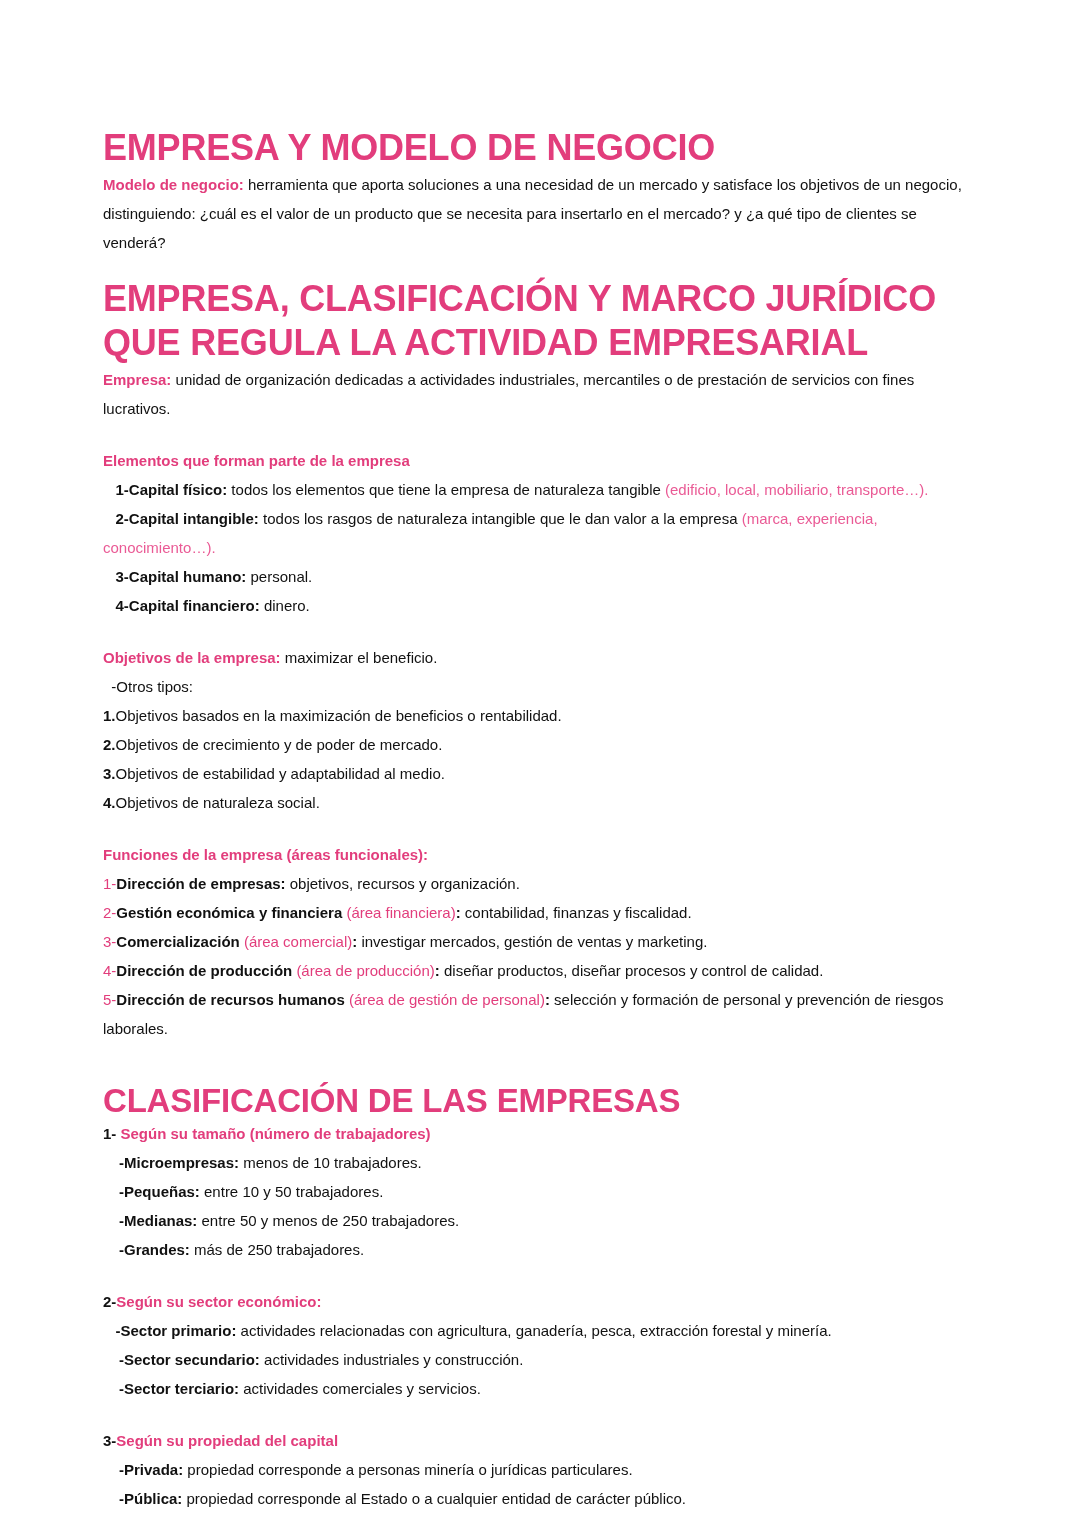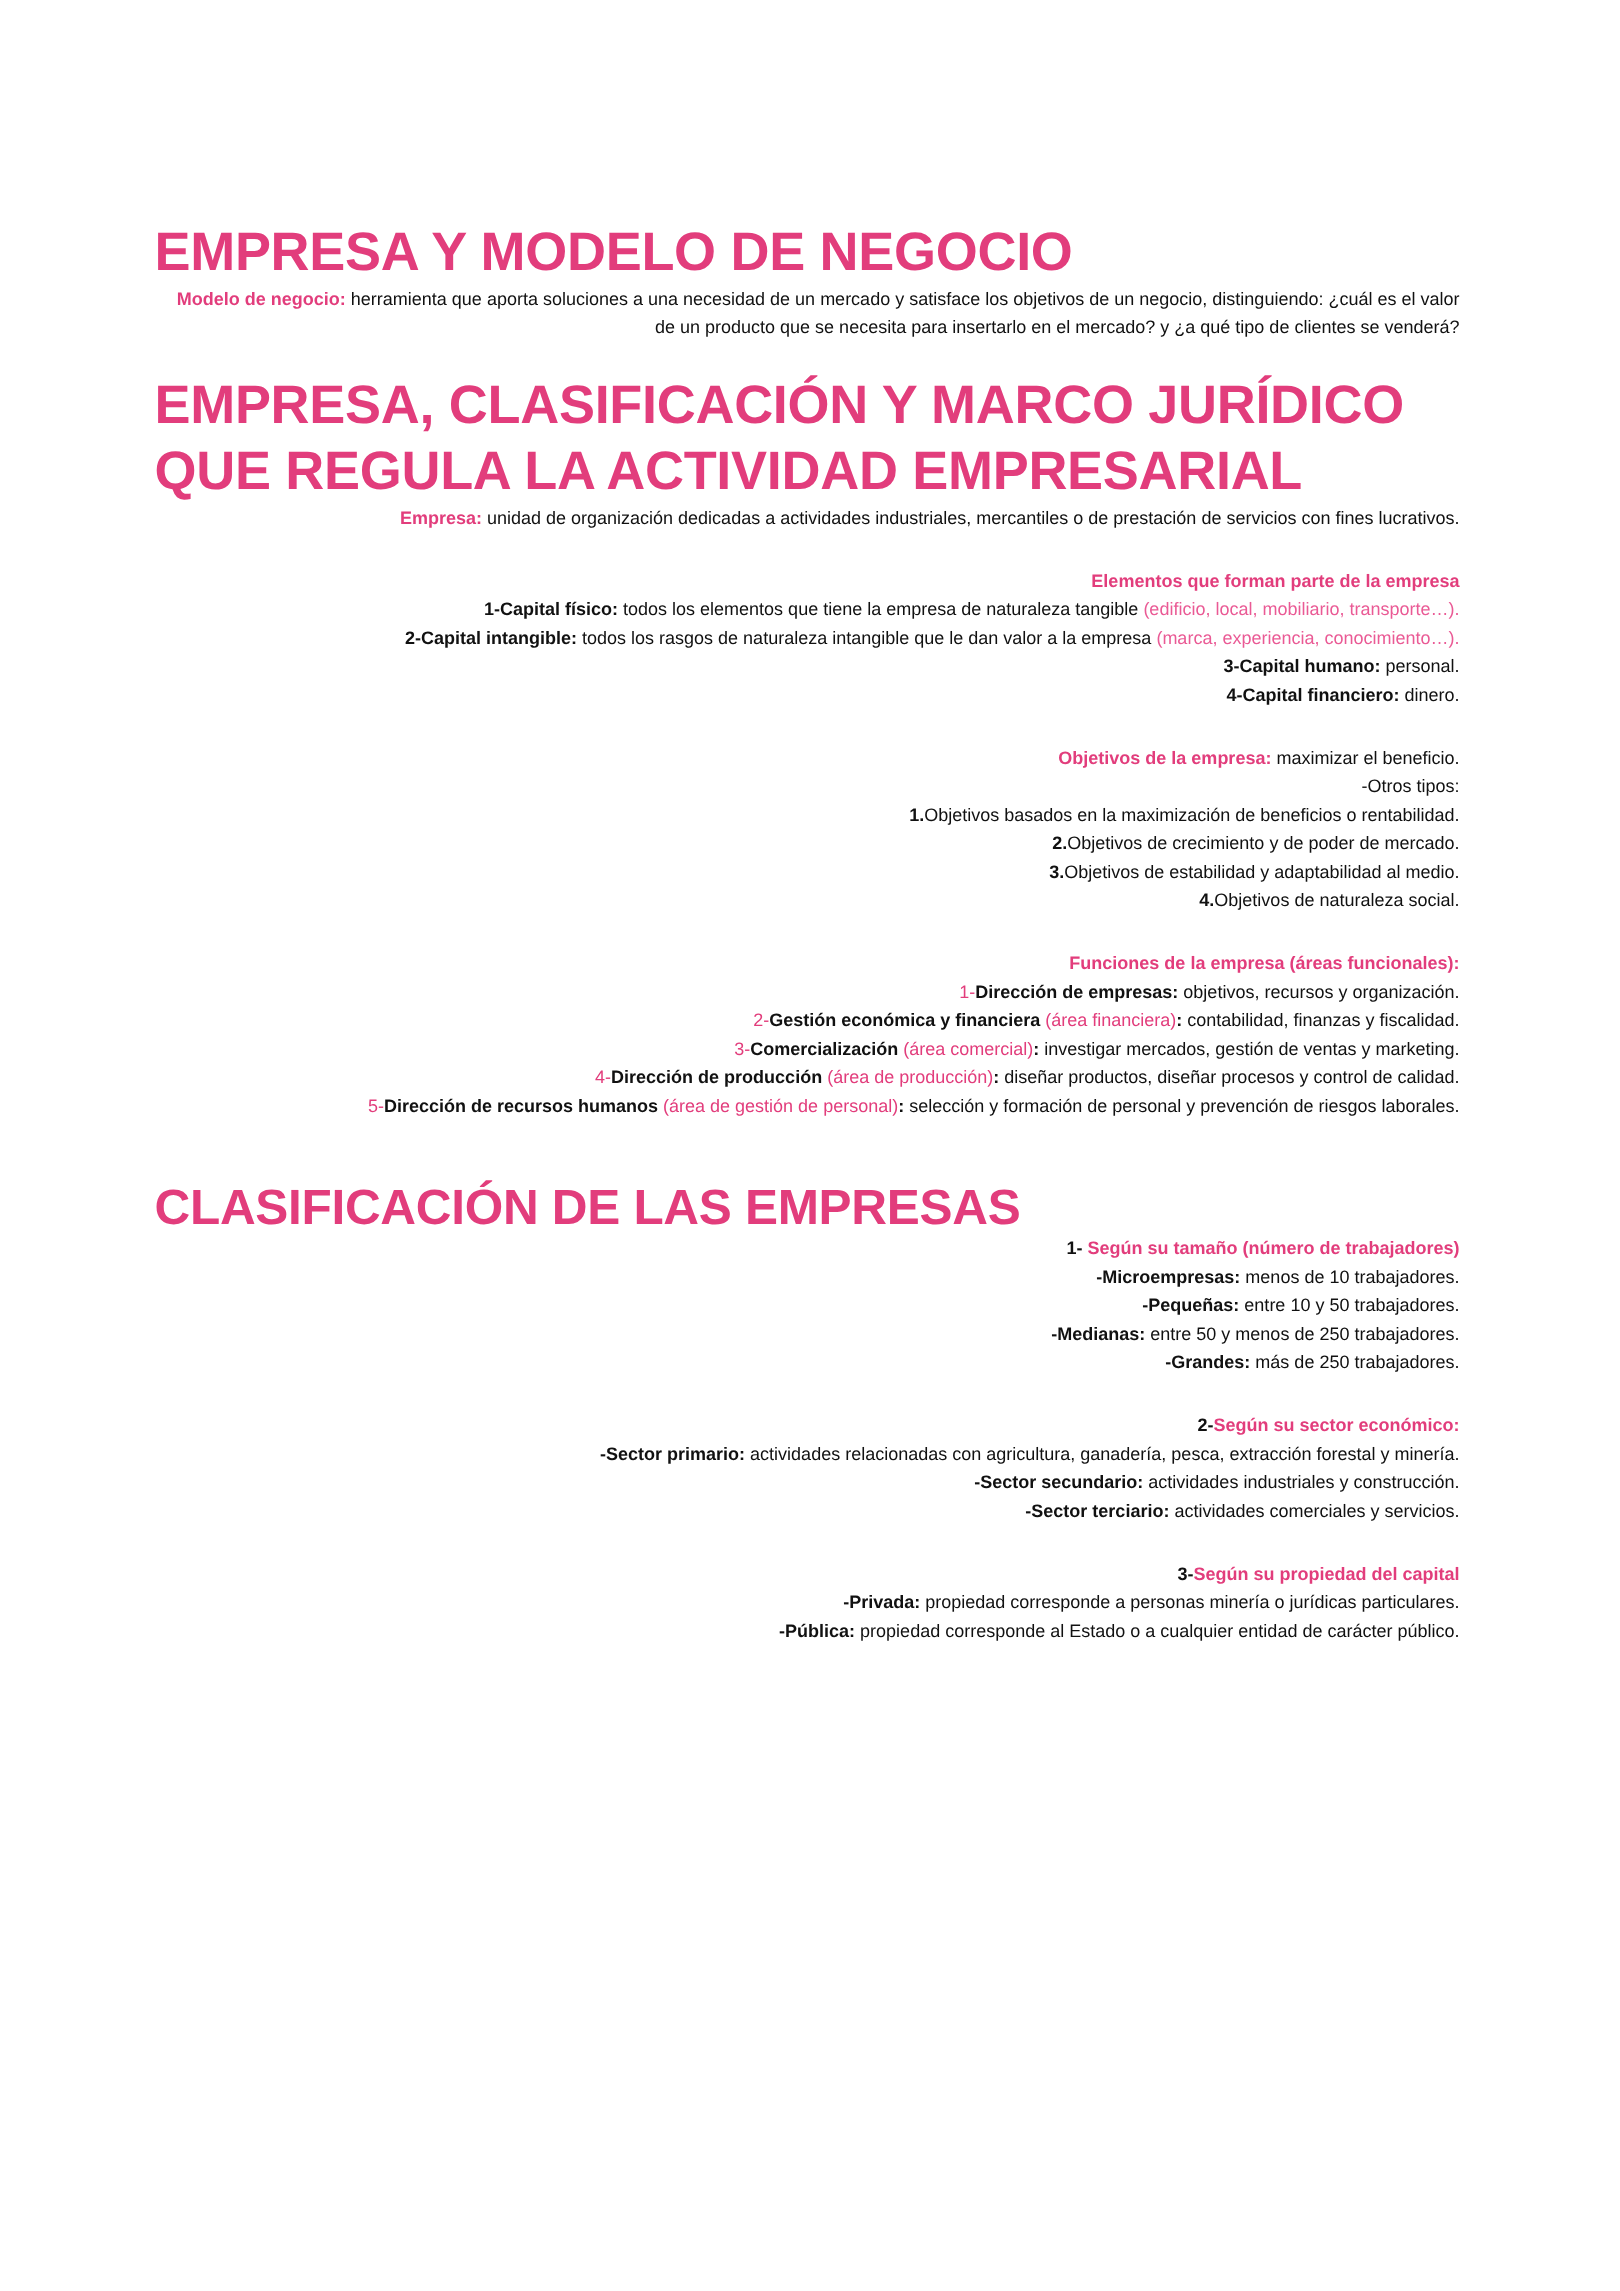--- a/index.html
+++ b/index.html
@@ -1,20 +1,20 @@
 <!DOCTYPE html>
 <html><head>
 <meta charset="utf-8">
 <style>
   html, body { margin: 0; padding: 0; background: #ffffff; }
   body { width: 1080px; height: 1527px; position: relative; overflow: hidden;
          font-family: "Liberation Sans", sans-serif; color: #111111; }
-  .page { position: absolute; left: 103px; top: 126px; width: 870px; margin-top: 20px; }
+  .page { position: absolute; left: 103px; top: 126px; width: 870px; }
   .h1 { color: #e23d7c; font-weight: bold; font-size: 36px; line-height: 44px; margin: 0; letter-spacing: -0.2px; }
-  .p { font-size: 12px; line-height: 19px; margin: 0; text-align: right; }
+  .p { font-size: 15px; line-height: 29px; margin: 0; }
   .pink { color: #e23d7c; }
   .lightpink { color: #ea5a95; }
   .b { font-weight: bold; }
   .ind { padding-left: 16px; }
   .gap { height: 23px; }
   .bk { color: #111; font-weight: bold; }
 </style>
 </head>
 <body>
 

